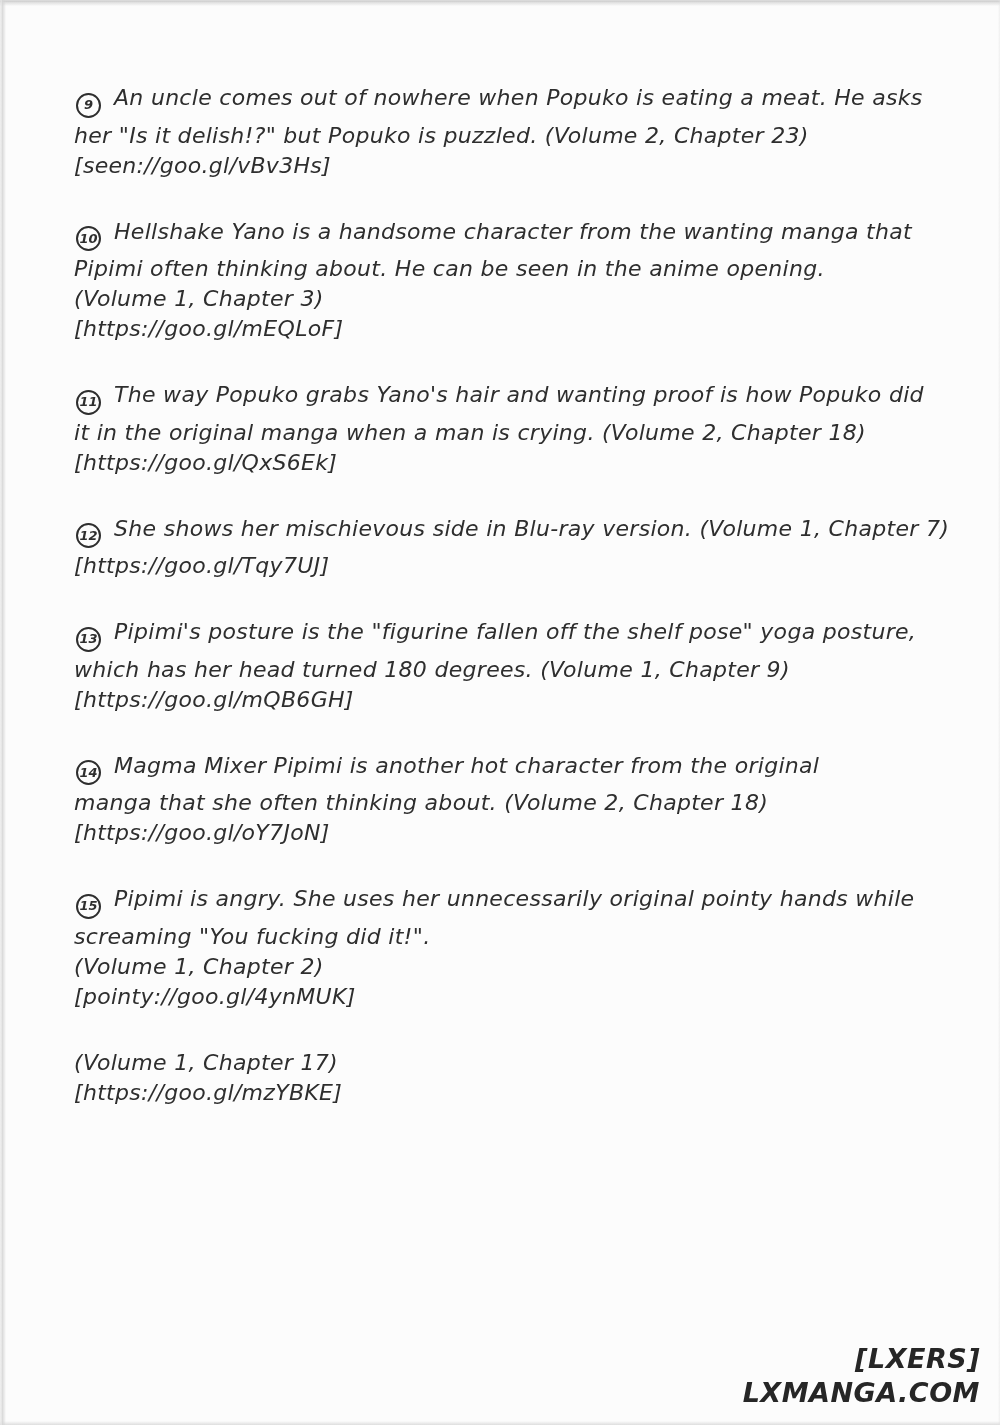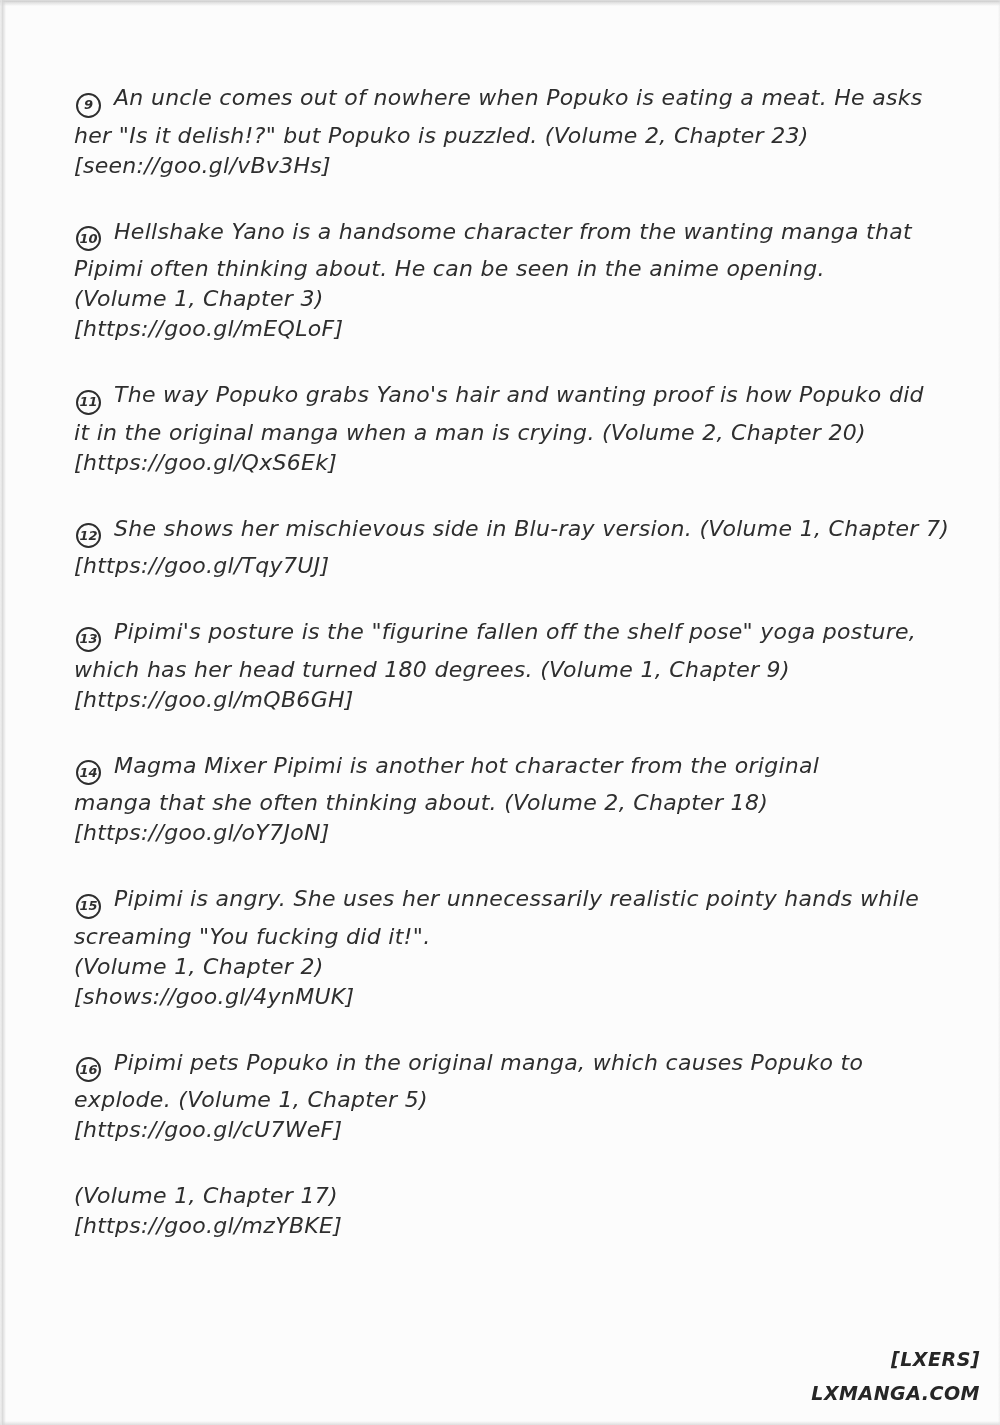--- a/index.html
+++ b/index.html
@@ -59,21 +59,21 @@
   .watermark {
     position: absolute;
     right: 18px;
     bottom: 14px;
     text-align: right;
     font-weight: bold;
     color: #262626;
     font-family: "DejaVu Sans", sans-serif;
   }
   .watermark .wm-line {
-    font-size: 19px;
+    font-size: 27px;
     line-height: 32px;
     letter-spacing: 0.5px;
   }
 </style>
 </head>
 <body>
 
 <main class="page">
 
   <section>
@@ -83,47 +83,42 @@
         <div class="line url">[seen://goo.gl/vBv3Hs]</div>
       </div>
       <div class="note">
         <div class="line"><span class="badge">10</span><span>Hellshake Yano is a handsome character from the wanting manga that</span></div>
         <div class="line">Pipimi often thinking about. He can be seen in the anime opening.</div>
         <div class="line">(Volume 1, Chapter 3)</div>
         <div class="line url">[https://goo.gl/mEQLoF]</div>
       </div>
       <div class="note">
         <div class="line"><span class="badge">11</span><span>The way Popuko grabs Yano's hair and wanting proof is how Popuko did</span></div>
-        <div class="line">it in the original manga when a man is crying. (Volume 2, Chapter 20)</div>
+        <div class="line">it in the original manga when a man is crying. (Volume 2, Chapter 18)</div>
         <div class="line url">[https://goo.gl/QxS6Ek]</div>
       </div>
       <div class="note">
         <div class="line"><span class="badge">12</span><span>She shows her mischievous side in Blu-ray version. (Volume 1, Chapter 7)</span></div>
         <div class="line url">[https://goo.gl/Tqy7UJ]</div>
       </div>
       <div class="note">
         <div class="line"><span class="badge">13</span><span>Pipimi's posture is the "figurine fallen off the shelf pose" yoga posture,</span></div>
         <div class="line">which has her head turned 180 degrees. (Volume 1, Chapter 9)</div>
         <div class="line url">[https://goo.gl/mQB6GH]</div>
       </div>
       <div class="note">
         <div class="line"><span class="badge">14</span><span>Magma Mixer Pipimi is another hot character from the original</span></div>
         <div class="line">manga that she often thinking about. (Volume 2, Chapter 18)</div>
         <div class="line url">[https://goo.gl/oY7JoN]</div>
       </div>
       <div class="note">
-        <div class="line"><span class="badge">15</span><span>Pipimi is angry. She uses her unnecessarily realistic pointy hands while</span></div>
+        <div class="line"><span class="badge">15</span><span>Pipimi is angry. She uses her unnecessarily original pointy hands while</span></div>
         <div class="line">screaming "You fucking did it!".</div>
         <div class="line">(Volume 1, Chapter 2)</div>
-        <div class="line url">[shows://goo.gl/4ynMUK]</div>
-      </div>
-      <div class="note">
-        <div class="line"><span class="badge">16</span><span>Pipimi pets Popuko in the original manga, which causes Popuko to</span></div>
-        <div class="line">explode. (Volume 1, Chapter 5)</div>
-        <div class="line url">[https://goo.gl/cU7WeF]</div>
+        <div class="line url">[pointy://goo.gl/4ynMUK]</div>
       </div>
       <div class="note">
         <div class="line">(Volume 1, Chapter 17)</div>
         <div class="line url">[https://goo.gl/mzYBKE]</div>
       </div>
     </section>
 
   <div class="watermark">
     <div class="wm-line">[LXERS]</div>
     <div class="wm-line">LXMANGA.COM</div>

